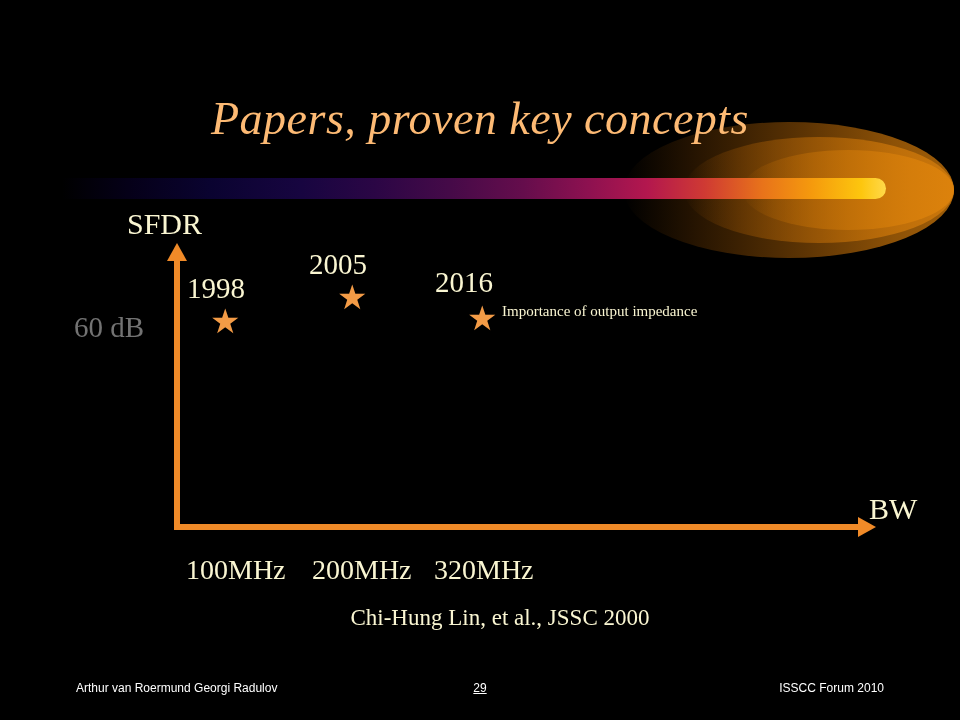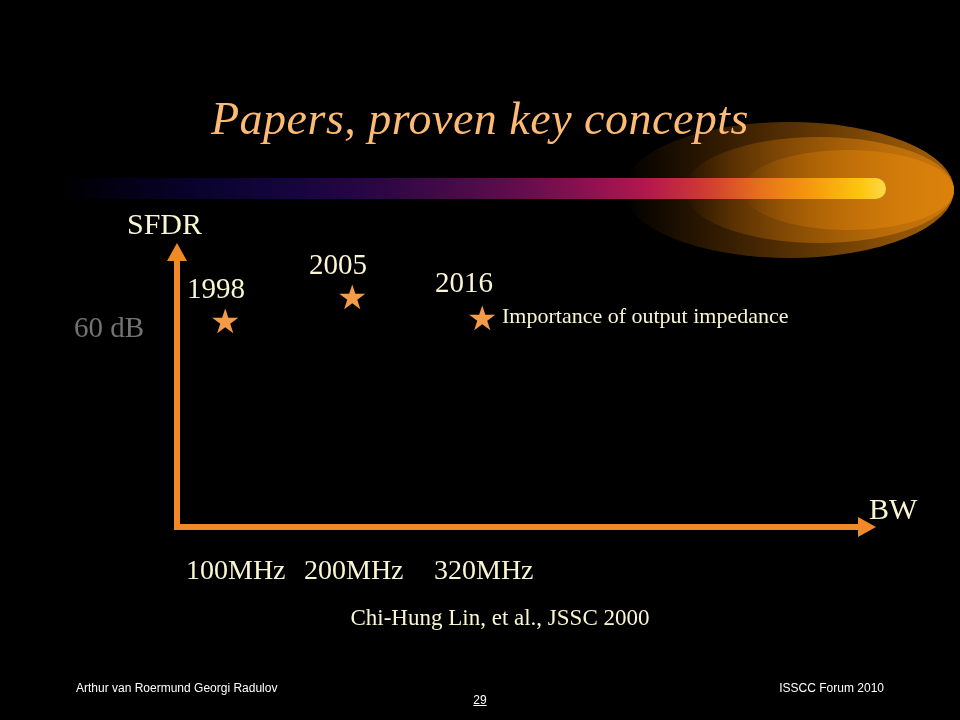--- a/index.html
+++ b/index.html
@@ -192,35 +192,35 @@
   #star-2005 { left: 317px; top: 281px; }
   #lbl-2005  { left: 289px; top: 248px; }
   #star-2009 { left: 447px; top: 302px; }
   #lbl-2009  { left: 415px; top: 266px; }
 
   #annotation {
     position: absolute;
     left: 482px;
     top: 303px;
     font-family: "Liberation Serif", serif;
-    font-size: 22px;
+    font-size: 15px;
     color: #FAF6D2;
     white-space: nowrap;
   }
 
   .tick-label {
     position: absolute;
     top: 554px;
     font-family: "Liberation Serif", serif;
     font-size: 28px;
     color: #FAF6D2;
     white-space: nowrap;
   }
   #tick-0 { left: 166px; }
-  #tick-1 { left: 284px; font-family: Liberation Serif, serif; }
+  #tick-1 { left: 292px; font-family: Liberation Serif, serif; }
   #tick-2 { left: 414px; }
 
   #citation {
     position: absolute;
     left: 0;
     top: 605px;
     width: 960px;
     text-align: center;
     font-family: "Liberation Serif", serif;
     font-size: 23px;
@@ -238,21 +238,21 @@
     z-index: 6;
   }
   .footer-text {
     position: absolute;
     font-family: "Liberation Sans", sans-serif;
     font-size: 12px;
     color: #FFFFFF;
     white-space: nowrap;
   }
   #footer-left   { left: 76px; top: 0; text-align: right; }
-  #footer-center { left: 0; top: 12px; width: 960px; text-align: center; text-decoration: underline; }
+  #footer-center { left: 0; top: 0; width: 960px; text-align: center; text-decoration: underline; }
   #footer-right  { right: 76px; top: 0; }
 </style>
 </head>
 <body>
 
 <div id="slide">
 
   <div id="comet">
     <div class="halo halo-1"></div>
     <div class="halo halo-2"></div>

